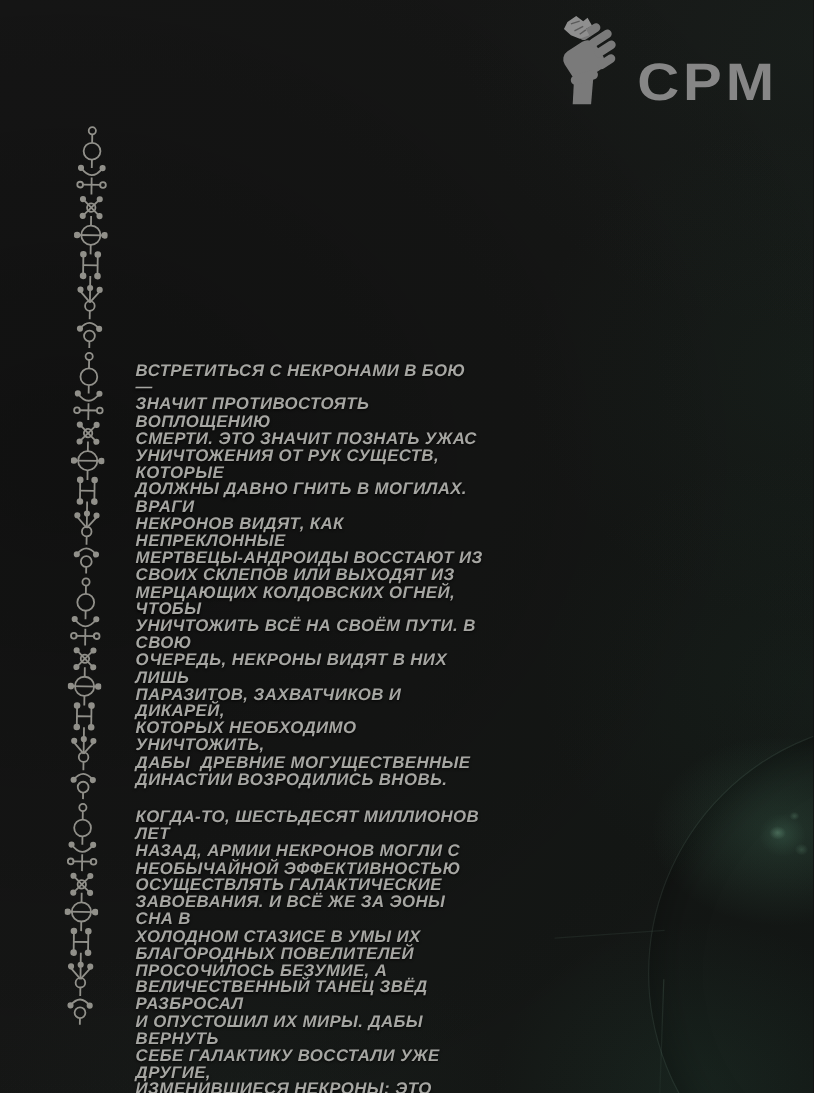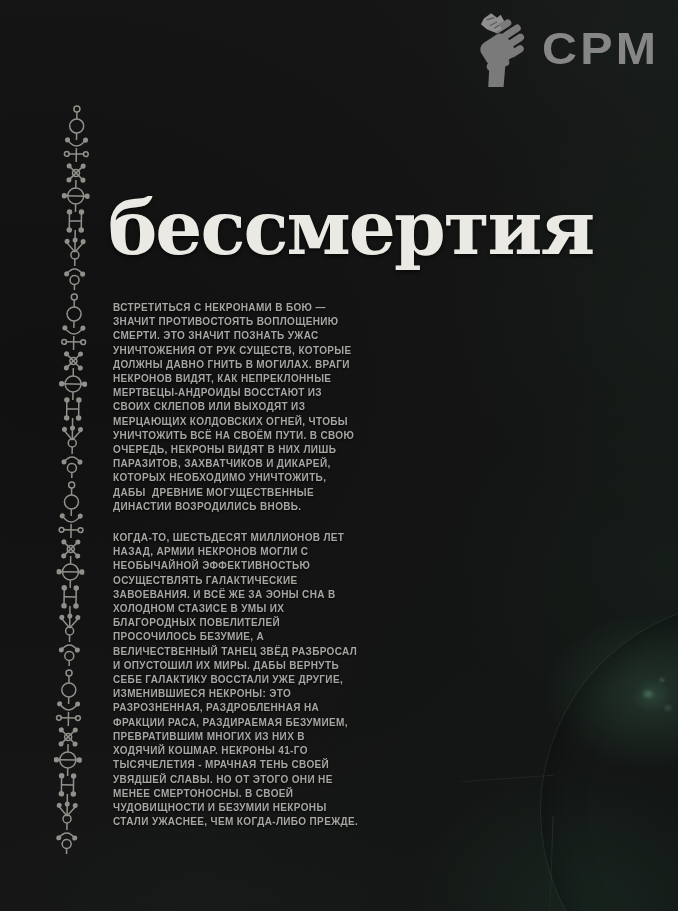--- a/index.html
+++ b/index.html
@@ -47,22 +47,22 @@
     background: linear-gradient(rgba(150,195,170,0.14), rgba(150,195,170,0.04));
     transform: rotate(2deg);
   }
   .bg-line-d {
     position: absolute; left: 462px; top: 778px; width: 92px; height: 1px;
     background: rgba(145,185,162,0.09);
     transform: rotate(-4deg);
   }
   
   .logo {
-    position: absolute; left: 462px; top: 4px;
-    display: flex; align-items: center;
+    position: absolute; left: 451px; top: 4px;
+    display: flex; align-items: flex-end;
   }
   .fist { width: 70px; height: 90px; }
   .brand {
     margin-left: 10px;
     color: #868686;
     font-weight: bold;
     font-size: 44px;
     letter-spacing: 3px;
     transform: scaleX(1.1);
     transform-origin: left center;
@@ -87,26 +87,27 @@
     text-shadow: 0 2px 4px rgba(0,0,0,0.6);
     white-space: nowrap;
   }
   
   .article {
     position: absolute; left: 113px; top: 301px; width: 290px;
   }
   .article p {
     margin: 0 0 17px 0;
     white-space: pre-wrap;
-    font-size: 10px;
+    font-size: 14px;
     line-height: 14.2px;
     font-weight: bold;
     letter-spacing: 0.35px;
     color: #a6a6a2;
     text-shadow: 0 1px 2px rgba(0,0,0,0.8);
+    font-style: italic;
   }
 </style>
 </head>
 <body>
 
 <div class="page">
 
   <div class="bg-glow"></div>
   <div class="bg-speckle"></div>
   <div class="bg-arc"></div>
@@ -183,21 +184,20 @@
       </g>
     </defs>
     <use href="#glyphseg" y="0"></use>
     <use href="#glyphseg" y="188"></use>
     <use href="#glyphseg" y="376"></use>
     <use href="#glyphseg" y="564"></use>
   </svg>
 
   <h1 class="title">
     <br>
-    <span>бессмертия</span>
   </h1>
 
   <div class="article">
     <p>ВСТРЕТИТЬСЯ С НЕКРОНАМИ В БОЮ —
 ЗНАЧИТ ПРОТИВОСТОЯТЬ ВОПЛОЩЕНИЮ
 СМЕРТИ. ЭТО ЗНАЧИТ ПОЗНАТЬ УЖАС
 УНИЧТОЖЕНИЯ ОТ РУК СУЩЕСТВ, КОТОРЫЕ
 ДОЛЖНЫ ДАВНО ГНИТЬ В МОГИЛАХ. ВРАГИ
 НЕКРОНОВ ВИДЯТ, КАК НЕПРЕКЛОННЫЕ
 МЕРТВЕЦЫ-АНДРОИДЫ ВОССТАЮТ ИЗ

